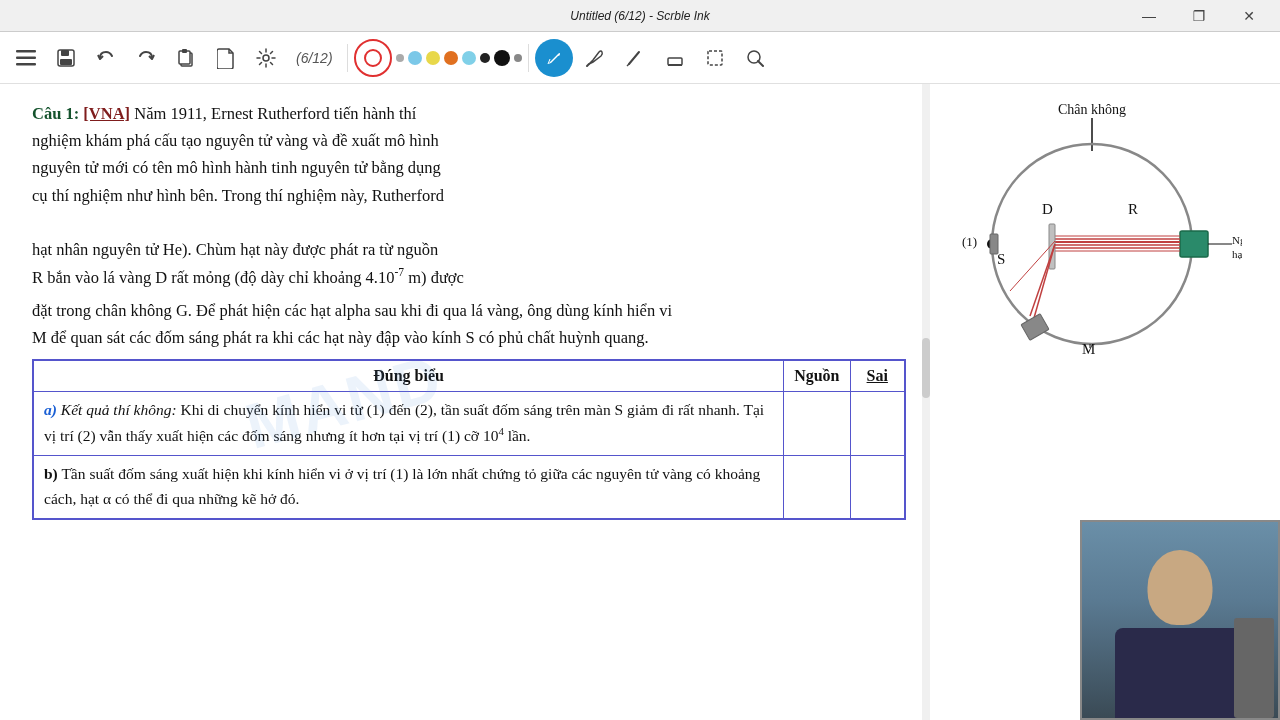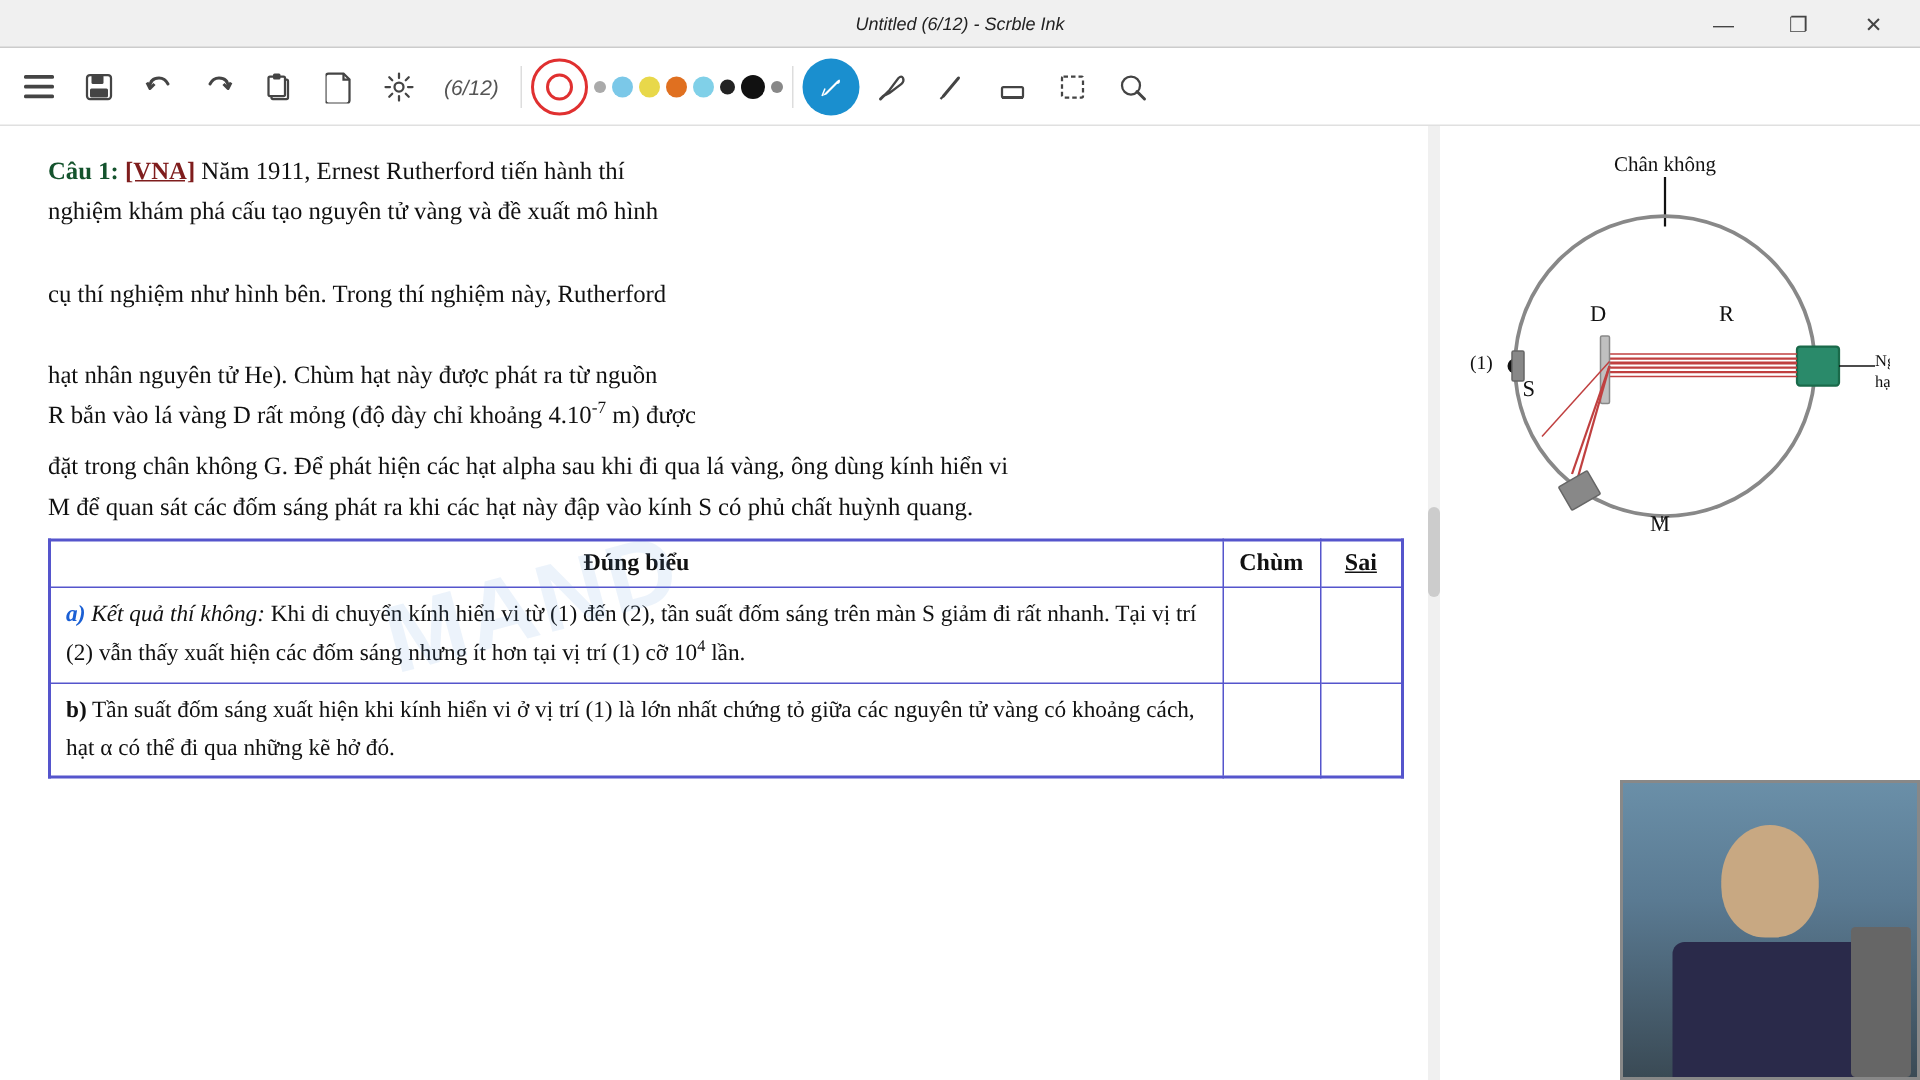--- a/index.html
+++ b/index.html
@@ -185,24 +185,25 @@
       font-size: 15.5px;
       line-height: 1.6;
       color: #111;
     }
     .row-label-a { color: #1a5fd4; font-weight: bold; font-style: italic; }
     .row-label-b { color: #111; font-weight: bold; }
     .italic-text { font-style: italic; }
 
     
     .right-panel {
-      width: 320px;
+      width: 350px;
       padding: 8px 6px 0 0;
       display: flex;
       flex-direction: column;
+      align-items: center;
       position: relative;
       flex-shrink: 0;
     }
 
     .diagram-area {
       width: 320px;
       height: 280px;
       position: relative;
       margin-top: 4px;
     }
@@ -429,36 +430,36 @@
 
   <div class="content">
 
     <div class="watermark">MAND</div>
 
     <p class="question-para">
       <span class="q-label">Câu 1:</span>
       <span class="q-vna"> [VNA]</span>
       <span> Năm 1911, Ernest Rutherford tiến hành thí</span><br>
       <span>nghiệm khám phá cấu tạo nguyên tử vàng và đề xuất mô hình</span><br>
-      <br>
+      <span>nguyên tử mới có tên mô hình hành tinh nguyên tử bằng dụng</span><br>
       <span>cụ thí nghiệm như hình bên. Trong thí nghiệm này, Rutherford</span><br>
       <br>
       <span>hạt nhân nguyên tử He). Chùm hạt này được phát ra từ nguồn</span><br>
       <span>R bắn vào lá vàng D rất mỏng (độ dày chỉ khoảng 4.10</span><sup>-7</sup><span> m) được</span>
     </p>
     <p class="question-para">
       <span>đặt trong chân không G. Để phát hiện các hạt alpha sau khi đi qua lá vàng, ông dùng kính hiển vi</span><br>
       <span>M để quan sát các đốm sáng phát ra khi các hạt này đập vào kính S có phủ chất huỳnh quang.</span>
     </p>
 
     <table class="answer-table">
       <thead>
         <tr>
           <th class="col-phatbieu">Đúng biểu</th>
-          <th class="col-dung">Chùm</th>
+          <th class="col-dung">Nguồn</th>
           <th class="col-sai">Sai</th>
         </tr>
       </thead>
       <tbody>
         <tr>
           <td class="row-a">
             <span class="row-label-a">a)</span>
             <span class="italic-text">Kết quả thí không:</span>
             <span> Khi di chuyển kính hiển vi từ (1) đến (2), tần suất đốm sáng trên màn S giảm đi rất nhanh. Tại vị trí (2) vẫn thấy xuất hiện các đốm sáng nhưng ít hơn tại vị trí (1) cỡ 10</span><sup>4</sup><span> lần.</span>
           </td>

